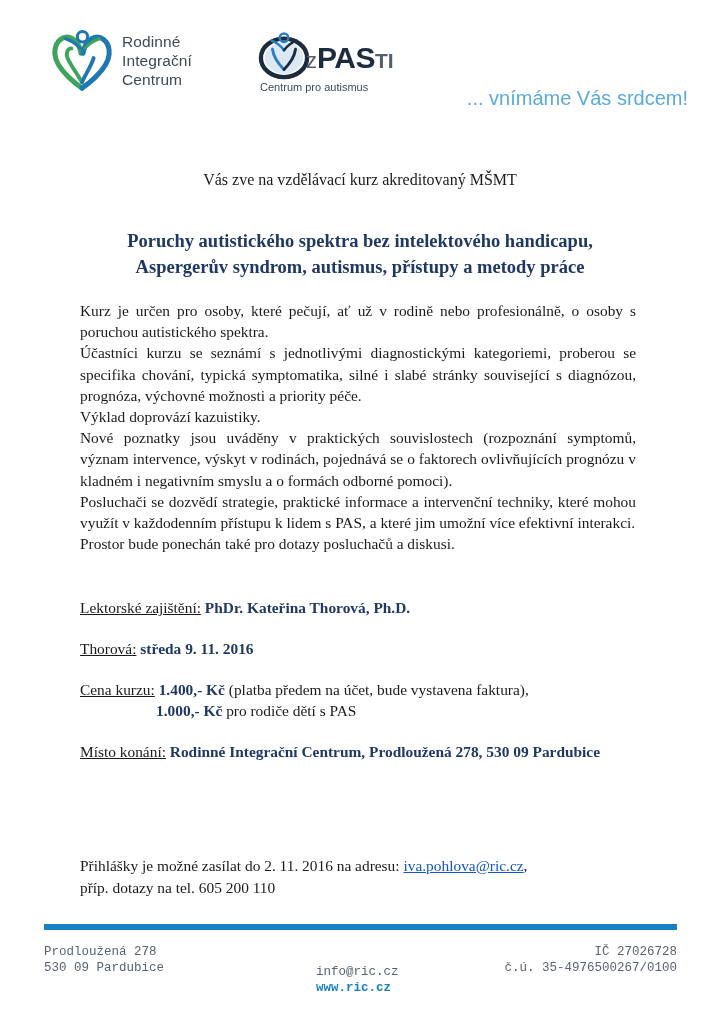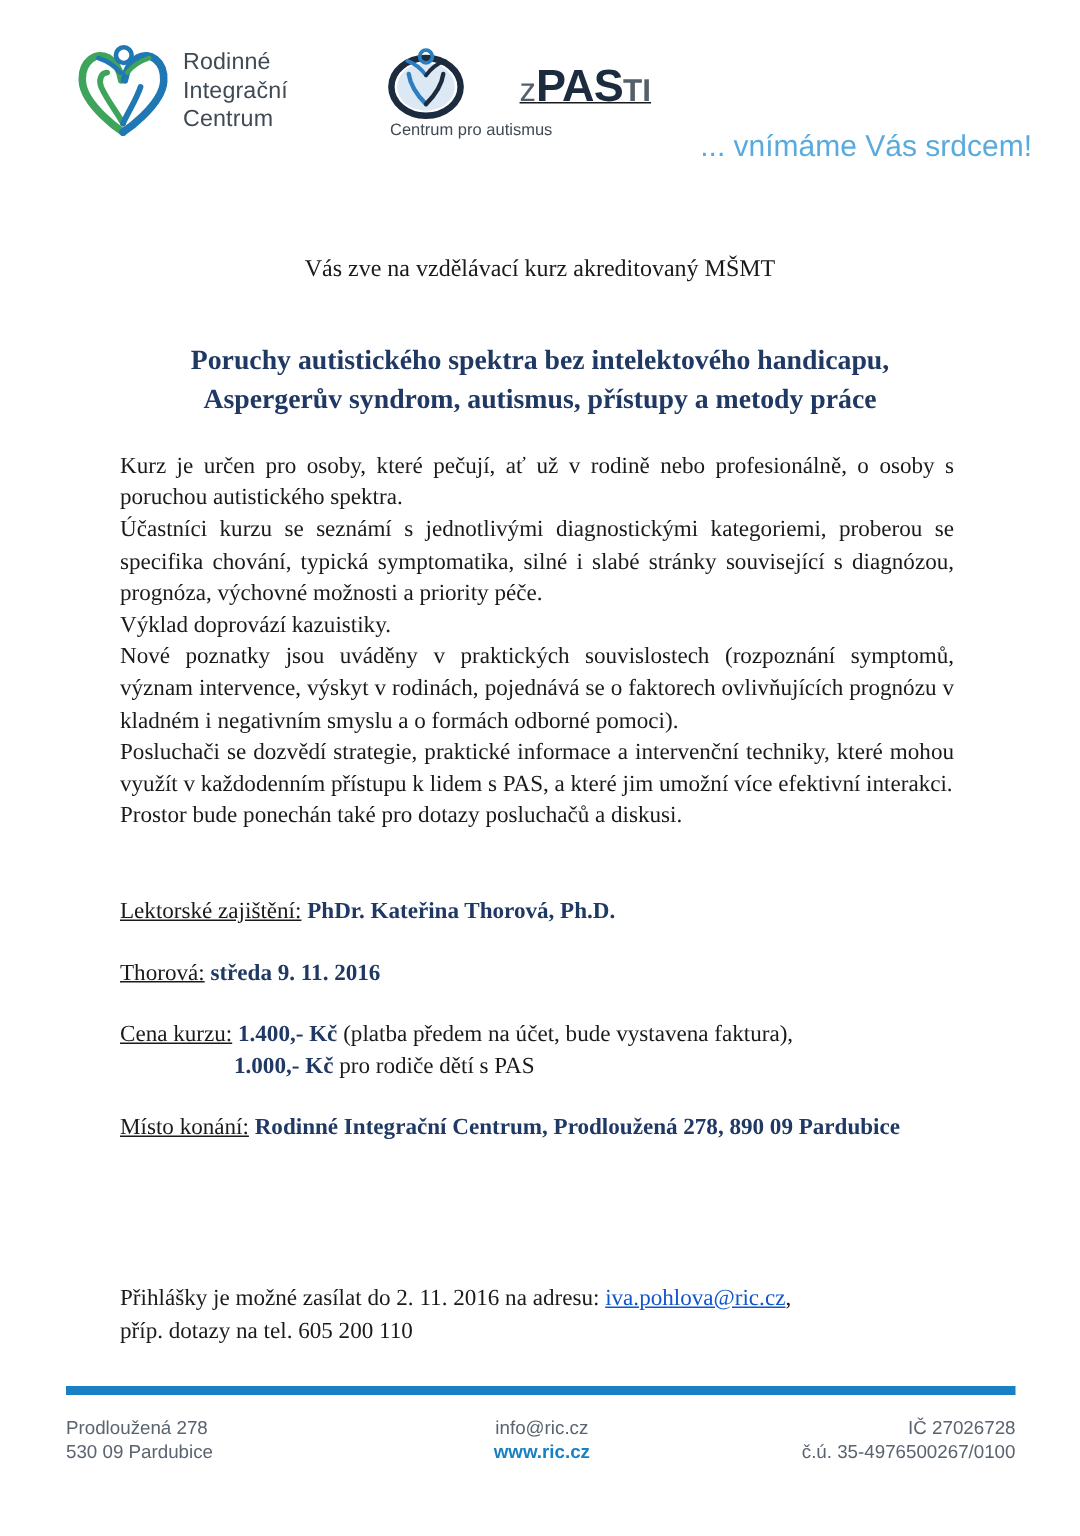--- a/index.html
+++ b/index.html
@@ -58,23 +58,22 @@
   .logo-zpasti {
     position: absolute;
     left: 258px;
     top: 6px;
     width: 176px;
     text-align: center;
   }
   .logo-zpasti .zrow {
     display: flex;
     align-items: flex-end;
-    justify-content: space-between;
+    justify-content: flex-start;
     height: 50px;
-    text-decoration: underline;
   }
   .logo-zpasti .mark2 {
     width: 52px;
     height: 50px;
     flex: 0 0 auto;
   }
   .logo-zpasti .ztext {
     font-family: "Liberation Sans", sans-serif;
     font-weight: bold;
     line-height: 1;
@@ -218,30 +217,30 @@
     top: 924px;
     width: 633px;
     height: 6px;
     background: #1a80c4;
   }
   .footer {
     position: absolute;
     left: 44px;
     top: 944px;
     width: 633px;
-    font-family: Liberation Sans, sans-serif;
+    font-family: Liberation Mono, monospace;
     font-size: 12.5px;
     line-height: 16px;
     color: #5a6470;
     display: flex;
     justify-content: space-between;
     gap: 16px;
   }
   .footer .col-left { text-align: left; }
-  .footer .col-mid  { text-align: center; margin-left: 46px; }
+  .footer .col-mid  { text-align: left; margin-left: 46px; margin-top: 20px; }
   .footer .col-right{ text-align: right; }
   .footer .web {
     color: #1a80c4;
     font-weight: bold;
   }
 </style>
 </head>
 <body>
 
 <div class="page">
@@ -333,21 +332,21 @@
       <span class="detail-value">1.400,- Kč</span>
       <span class="detail-note">(platba předem na účet, bude vystavena faktura),</span>
       <span class="price-second">
         <span class="detail-value">1.000,- Kč</span>
         <span class="detail-note">pro rodiče dětí s PAS</span>
       </span>
     </div>
 
     <div class="detail-row">
       <span class="detail-label">Místo konání:</span>
-      <span class="detail-value">Rodinné Integrační Centrum, Prodloužená 278, 890 09 Pardubice</span>
+      <span class="detail-value">Rodinné Integrační Centrum, Prodloužená 278, 530 09 Pardubice</span>
     </div>
   </div>
 
   <div class="closing">
     <span>Přihlášky je možné zasílat do 2. 11. 2016 na adresu:</span>
     <span class="email-link">iva.pohlova@ric.cz</span><span>,</span><br>
     <span>příp. dotazy na tel. 605 200 110</span>
   </div>
 
   <div class="footer-rule"></div>

